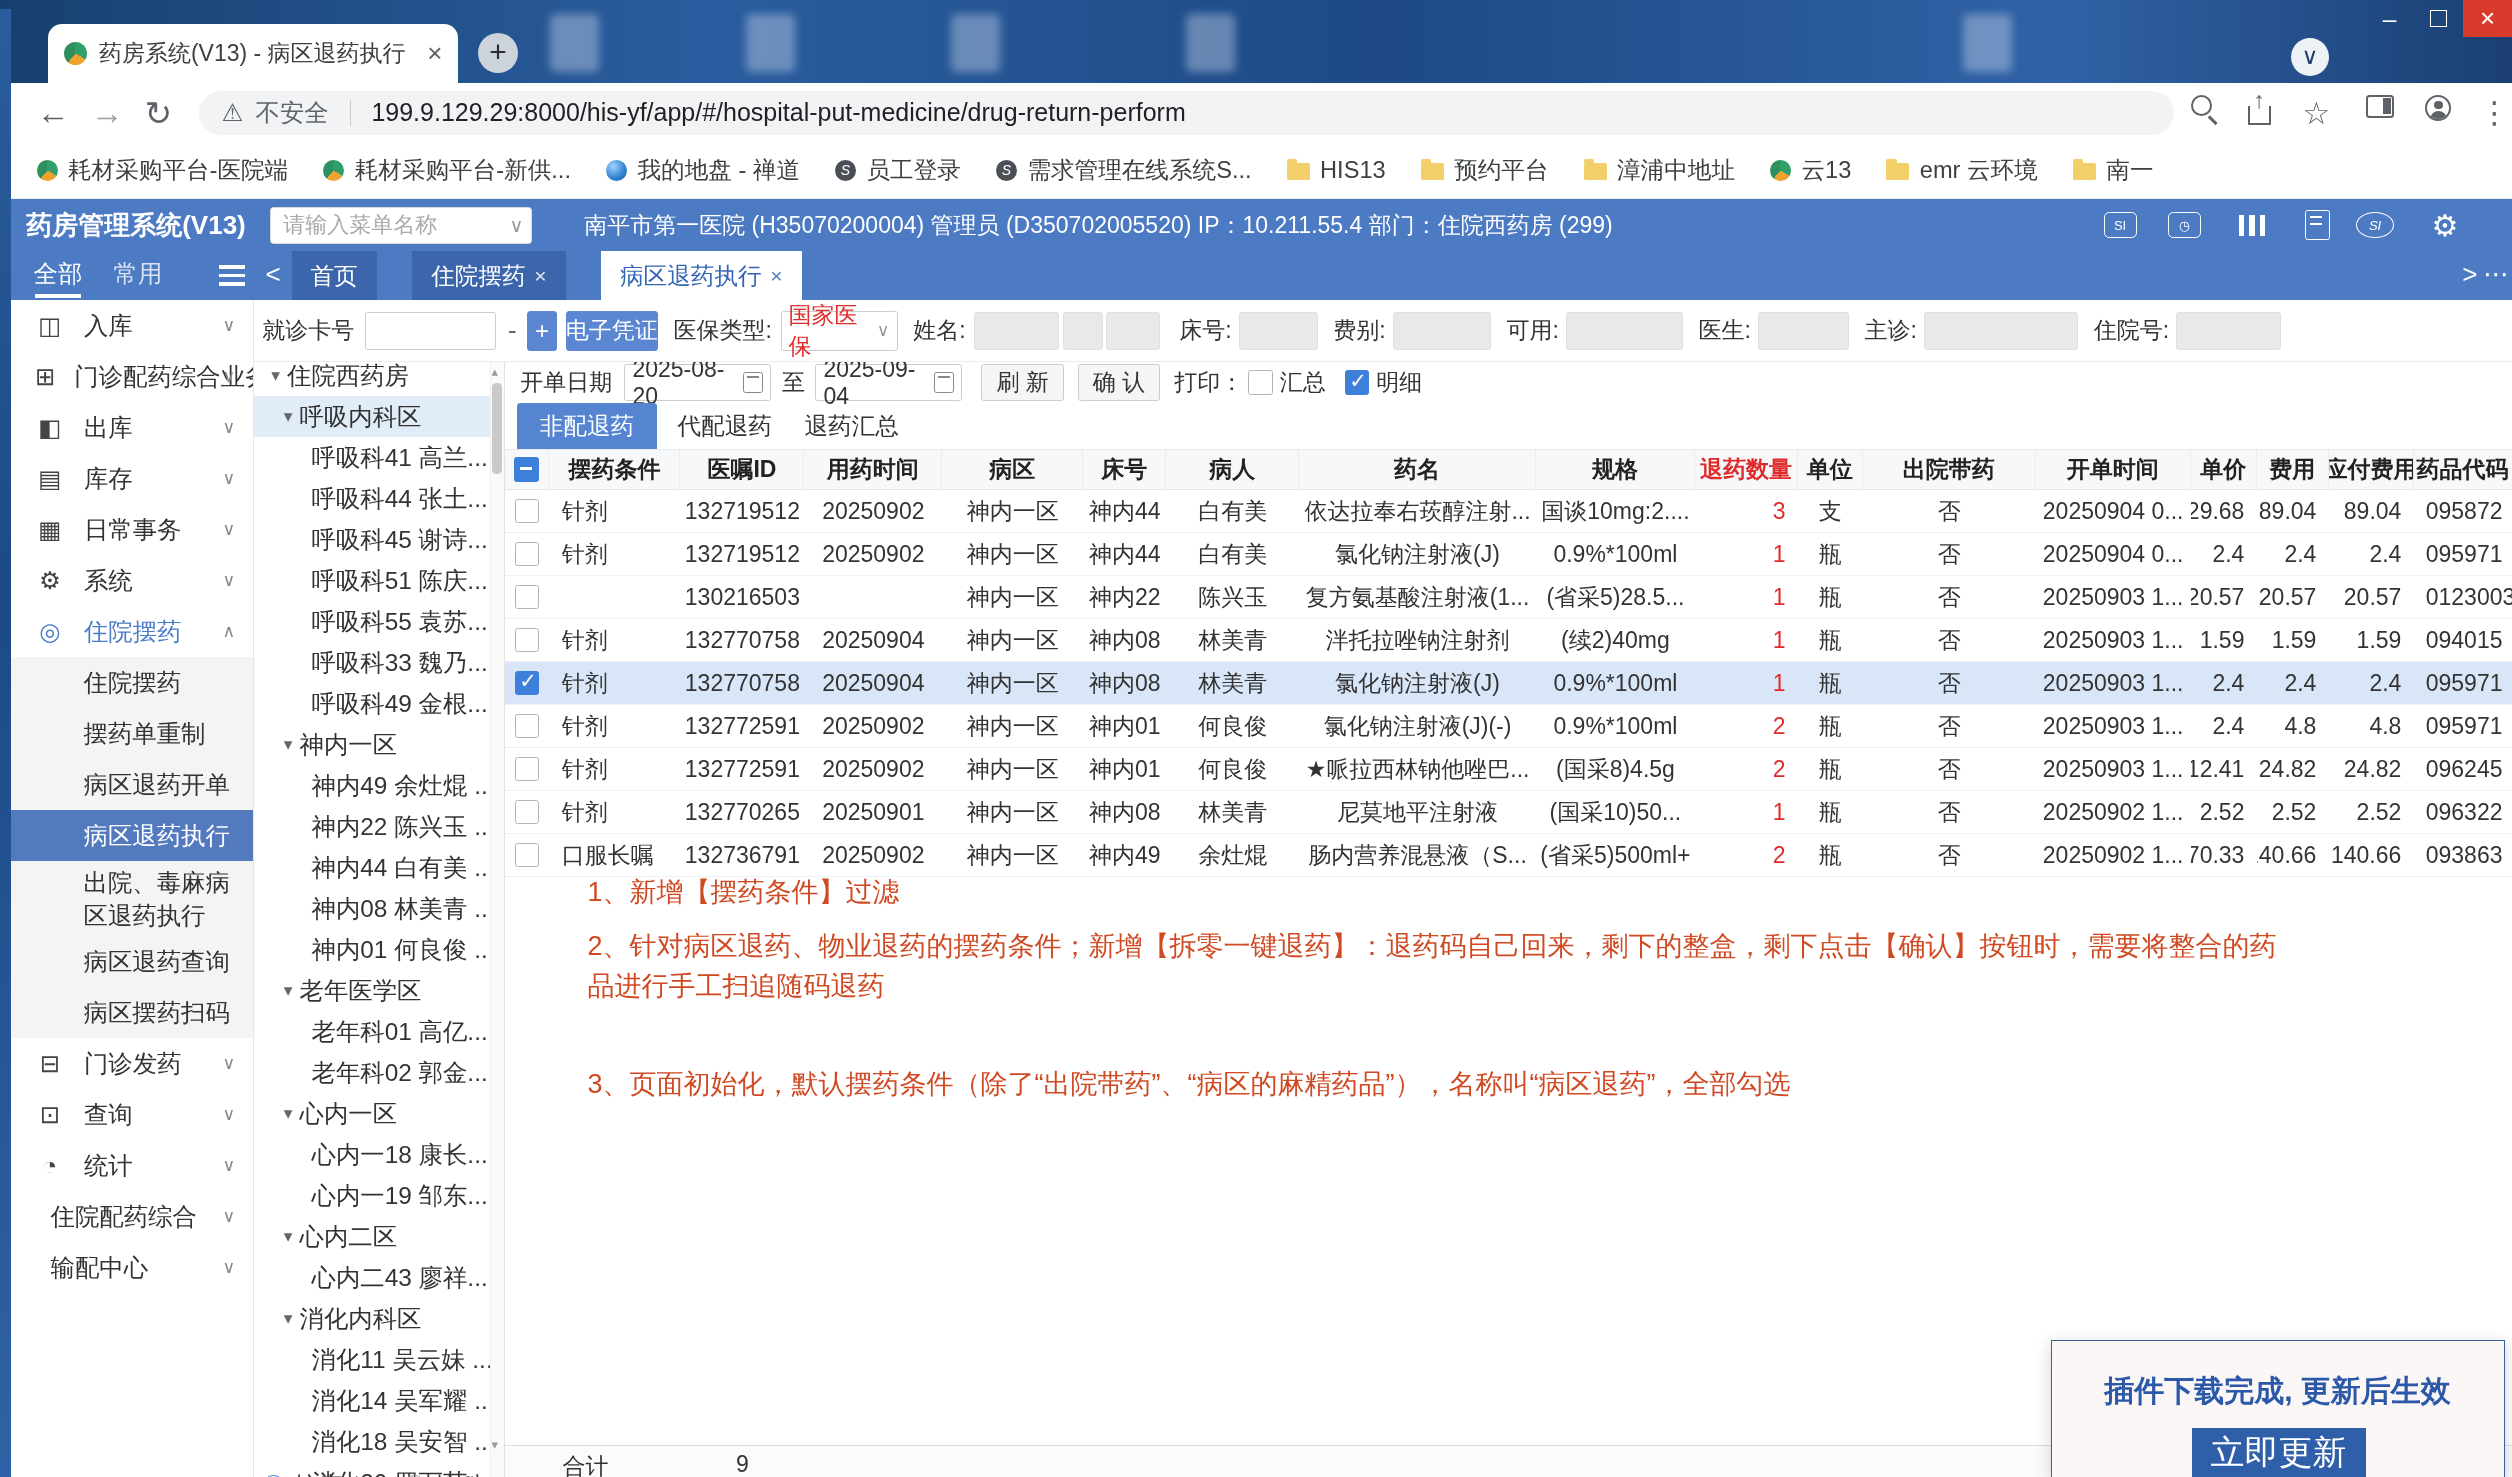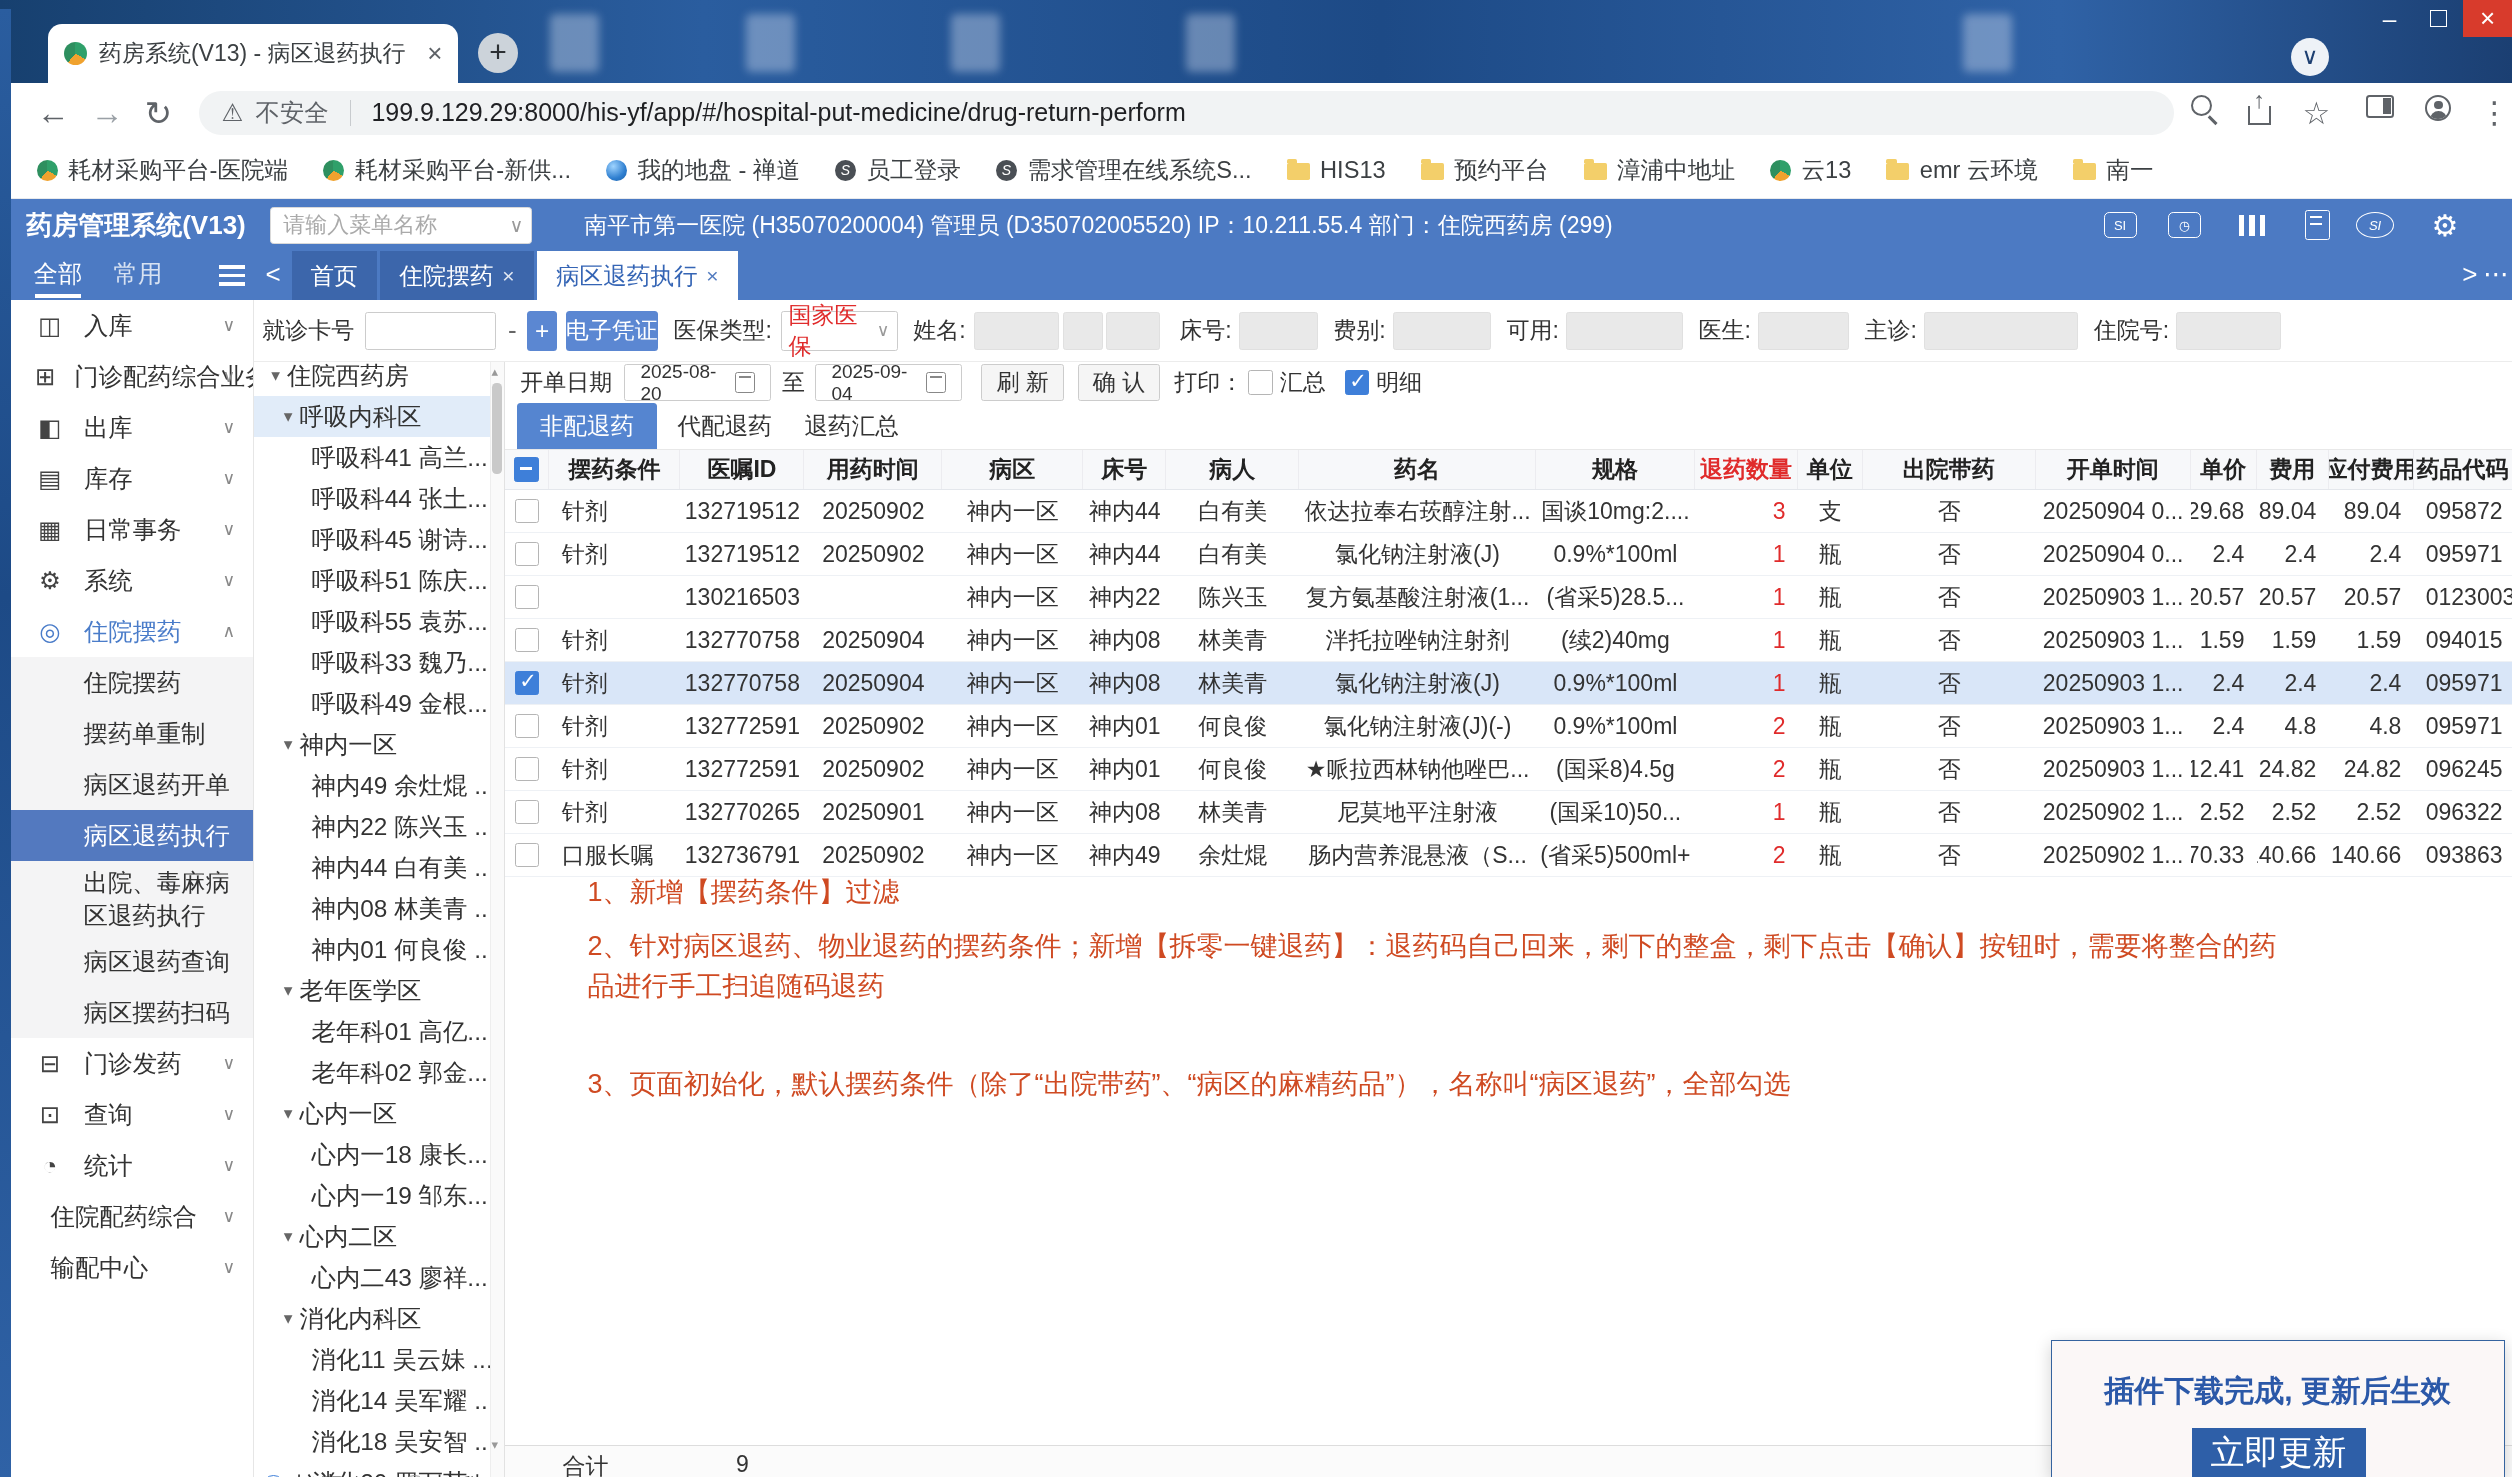--- a/index.html
+++ b/index.html
@@ -84,21 +84,21 @@
   .ic-receipt::before { content:""; position:absolute; left:3.5px; top:5.2px; width:12.2px; height:1.7px; background:#fff; box-shadow:0 7px 0 #fff; }
   .ic-gear { font-size:30px; }
 
   #nav-band { position:absolute; left:0; top:52px; width:100%; height:49px; background:#4c7ac3; }
   .ftab { position:absolute; top:0; height:49px; line-height:45px; font-size:24.4px; color:rgba(255,255,255,.78); }
   .ftab.active { color:#fff; }
   .ftab.active::after { content:""; position:absolute; left:1.7px; right:1.7px; bottom:1.7px; height:4.4px; background:#fff; }
   #hamburger { position:absolute; left:208px; top:14px; width:26px; height:21px;
     background:linear-gradient(180deg,#fff 0 3.5px,transparent 3.5px 8.7px,#fff 8.7px 12.2px,transparent 12.2px 17.4px,#fff 17.4px 21px); }
   #tab-scroll-left { position:absolute; left:255px; top:0; height:49px; line-height:47px; color:#fff; font-size:26px; }
-  #page-tabs { position:absolute; left:281px; top:0; height:49px; display:flex; }
+  #page-tabs { position:absolute; left:281px; top:0; height:49px; display:flex;gap:32px; }
   .ptab { height:49px; padding:0 19px; display:flex; align-items:center; gap:8.7px; font-size:23.6px;
     background:#3c66ab; color:#fff; margin-right:3.5px; white-space:nowrap; }
   .ptab.active { background:#fff; color:#3565b5; }
   .ptab .x { font-size:21px; opacity:.85; }
   #tab-scroll-right { position:absolute; right:35px; top:0; height:49px; line-height:47px; color:#fff; font-size:26px; }
   #tab-more { position:absolute; right:3.5px; top:0; height:49px; line-height:47px; color:#fff; font-size:26px; }
 
   
   #app-body { position:absolute; left:0; top:101px; width:100%; height:1178px; background:#fff; }
   #sidebar { position:absolute; left:0; top:0; width:243px; height:100%; border-right:0.9px solid #e6e6e6;
@@ -145,21 +145,21 @@
   .evoucher { margin-left:8.7px; width:92px; height:40px; background:#5b87d2; color:#fff; border:0; border-radius:3.5px; font-size:23px; }
   .ins-select { margin-left:8.7px; width:117px; height:40px; background:#fff; border:0.9px solid #ccc; border-radius:2.6px;
     display:flex; align-items:center; justify-content:space-between; padding:0 7px; }
   .ins-select i { color:#e02b2b; font-style:normal; font-size:23px; }
   .ins-select b { color:#999; font-weight:normal; font-size:17.4px; }
 
   
   #main { position:absolute; left:494px; top:62px; width:2008px; height:1116px; background:#fff; overflow:hidden; }
   #date-row { position:absolute; left:0; top:0; width:100%; height:41px; display:flex; align-items:center; font-size:23px; color:#333; }
   .date-box { width:147px; height:37px; border:0.9px solid #ccc; border-radius:2.6px; display:flex; align-items:center;
-    justify-content:space-between; padding:0 15px; font-size:19px; }
+    justify-content:space-between; padding:0 7px; font-size:23px; }
   .cal-ic { width:21px; height:21px; border:1.7px solid #888; border-radius:2.6px; position:relative; }
   .cal-ic::before { content:""; position:absolute; left:2.6px; top:2.6px; width:12.2px; height:2.6px; background:#888; }
   .gbtn { height:37px; padding:0 14px; background:#f5f5f5; border:0.9px solid #ccc; border-radius:2.6px; font-size:23px; color:#333; }
   .cb { width:24.4px; height:24.4px; border:1.7px solid #b5b5b5; border-radius:2.6px; background:#fff; display:inline-block; position:relative; }
   .cb.on { background:#3e7fd9; border-color:#3e7fd9; }
   .cb.on::after { content:"✓"; position:absolute; left:3.5px; top:-2.6px; color:#fff; font-size:21px; }
   .cb.ind { background:#3e7fd9; border-color:#3e7fd9; }
   .cb.ind::after { content:""; position:absolute; left:4.4px; top:8.7px; width:12.2px; height:3.5px; background:#fff; }
 
   #subtabs { position:absolute; left:0; top:41px; width:100%; height:47px; border-bottom:0.9px solid #e8e8e8; }

